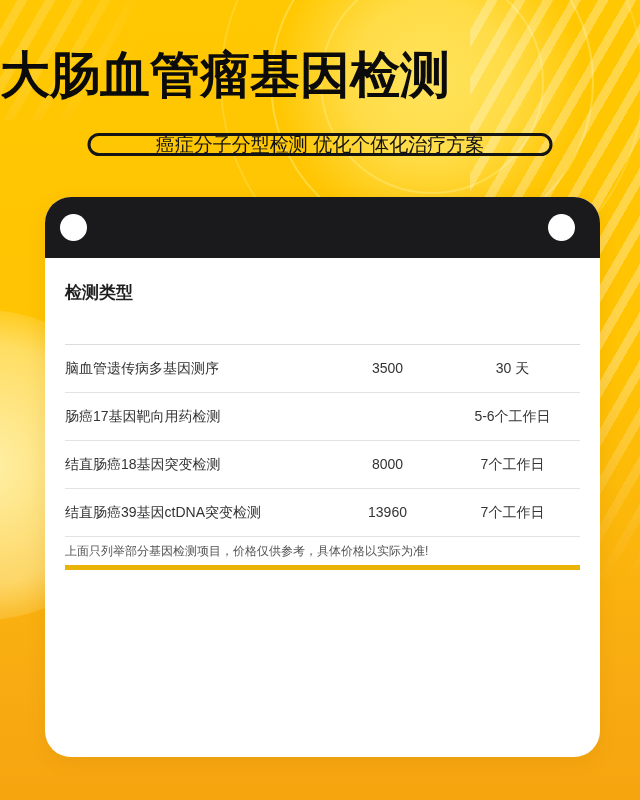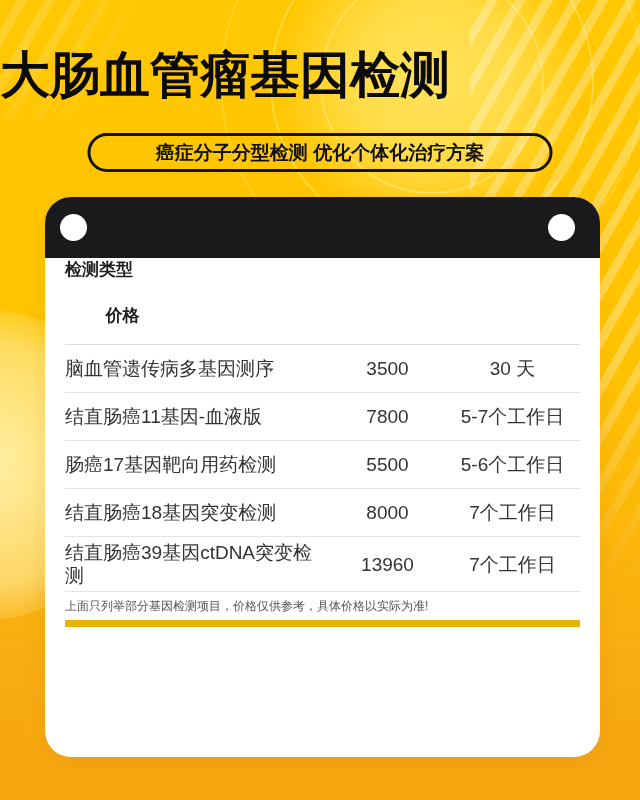--- a/index.html
+++ b/index.html
@@ -23,42 +23,42 @@
         mask-image:linear-gradient(to bottom,#000 60%,transparent 98%);}
   .stripes-topleft{left:0;top:0;width:150px;height:120px;
         background:repeating-linear-gradient(120deg,rgba(255,255,255,0) 0 15px,rgba(255,255,255,.16) 15px 24px);
         -webkit-mask-image:radial-gradient(circle at 0 0,#000 30%,transparent 78%);
         mask-image:radial-gradient(circle at 0 0,#000 30%,transparent 78%);}
 
   
   .title{position:absolute;top:47px;left:0;width:640px;margin:0;text-align:left;
          font-size:50px;line-height:1.15;font-weight:700;color:#0b0b0b;letter-spacing:0;}
   .pill{position:absolute;top:133px;left:50%;transform:translateX(-50%);
-        width:465px;height:39px;box-sizing:border-box;border:3px solid #141414;border-radius:20px;
+        width:465px;height:23px;box-sizing:border-box;border:3px solid #141414;border-radius:20px;
         display:flex;align-items:center;justify-content:center;
-        font-size:19px;font-weight:700;color:#111;}
+        font-size:19px;font-weight:400;color:#111;}
 
   
   .card{position:absolute;left:45px;top:197px;width:555px;height:560px;
         background:#ffffff;border-radius:26px;overflow:hidden;
         box-shadow:0 6px 18px rgba(150,90,0,.10);}
   .card-top{position:relative;height:61px;background:#1a1a1c;}
   .hole{position:absolute;top:17px;width:27px;height:27px;border-radius:50%;background:#fff;}
   .hole.left{left:15px;}
   .hole.right{right:25px;}
 
   .table{padding:0 20px;}
-  .thead{display:flex;align-items:flex-start;height:87px;padding-bottom:17px;box-sizing:border-box;
-         border-bottom:1px solid #dcdcdc;font-weight:700;font-size:17px;color:#1f1f1f;flex-direction:column;}
+  .thead{display:flex;align-items:center;height:87px;padding-bottom:17px;box-sizing:border-box;
+         border-bottom:1px solid #dcdcdc;font-weight:700;font-size:17px;color:#1f1f1f;}
   .trow{display:flex;align-items:center;min-height:48px;padding:4px 0;box-sizing:border-box;
-        border-bottom:1px solid #e3e3e3;font-size:19px;color:#333;line-height:23px;}
+        border-bottom:1px solid #e3e3e3;font-size:14px;color:#333;line-height:23px;}
   .c-name{flex:1;text-align:left;padding-right:6px;}
   .c-price{width:115px;text-align:center;}
   .c-period{width:135px;text-align:center;}
-  .note{display:flex;align-items:center;height:28px;border-bottom:7px solid #eab308;
+  .note{display:flex;align-items:center;height:28px;border-bottom:5px solid #eab308;
         font-size:12px;color:#555;}
 </style>
 </head>
 <body>
 
 <div class="page">
 
   <div class="deco glow"></div>
   <div class="deco ring r1"></div>
   <div class="deco ring r2"></div>
@@ -73,39 +73,32 @@
   </div>
 
   <div class="card">
     <div class="card-top">
       <span class="hole left"></span>
       <span class="hole right"></span>
     </div>
     <div class="table">
       <div class="thead">
         <span class="c-name">检测类型</span>
-        <span class="c-price">价格</span>
       </div>
       <div>
   <div class="trow">
     <span class="c-name">脑血管遗传病多基因测序</span>
     <span class="c-price">3500</span>
     <span class="c-period">30 天</span>
   </div>
 
-  <div class="trow">
-    <span class="c-name">结直肠癌11基因-血液版</span>
-    <span class="c-price">7800</span>
-    <span class="c-period">5-7个工作日</span>
-  </div>
 
 
   <div class="trow">
     <span class="c-name">肠癌17基因靶向用药检测</span>
-    <span class="c-price">5500</span>
     <span class="c-period">5-6个工作日</span>
   </div>
 
   <div class="trow">
     <span class="c-name">结直肠癌18基因突变检测</span>
     <span class="c-price">8000</span>
     <span class="c-period">7个工作日</span>
   </div>
 
 

